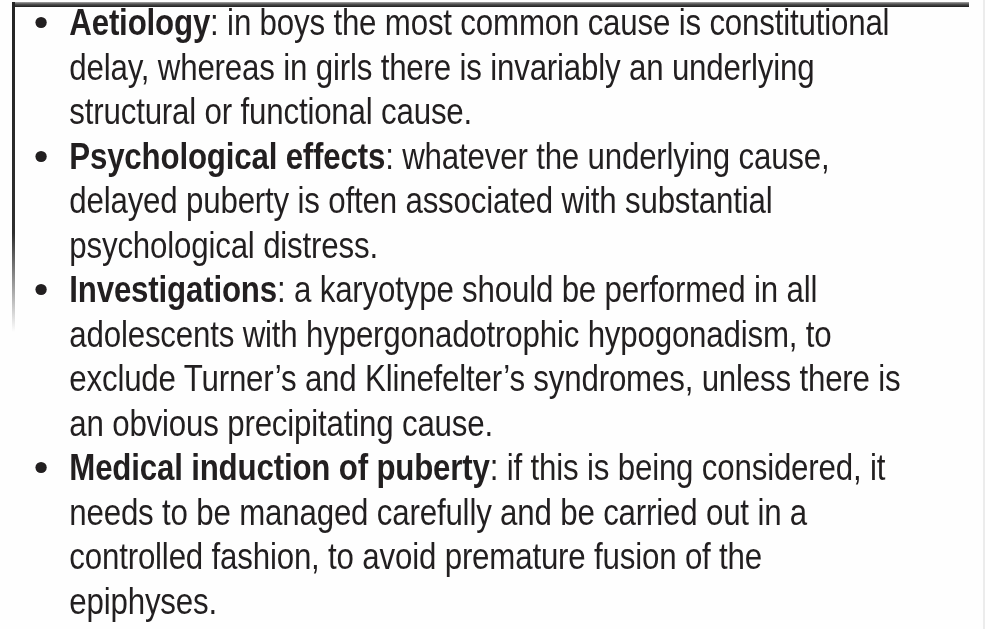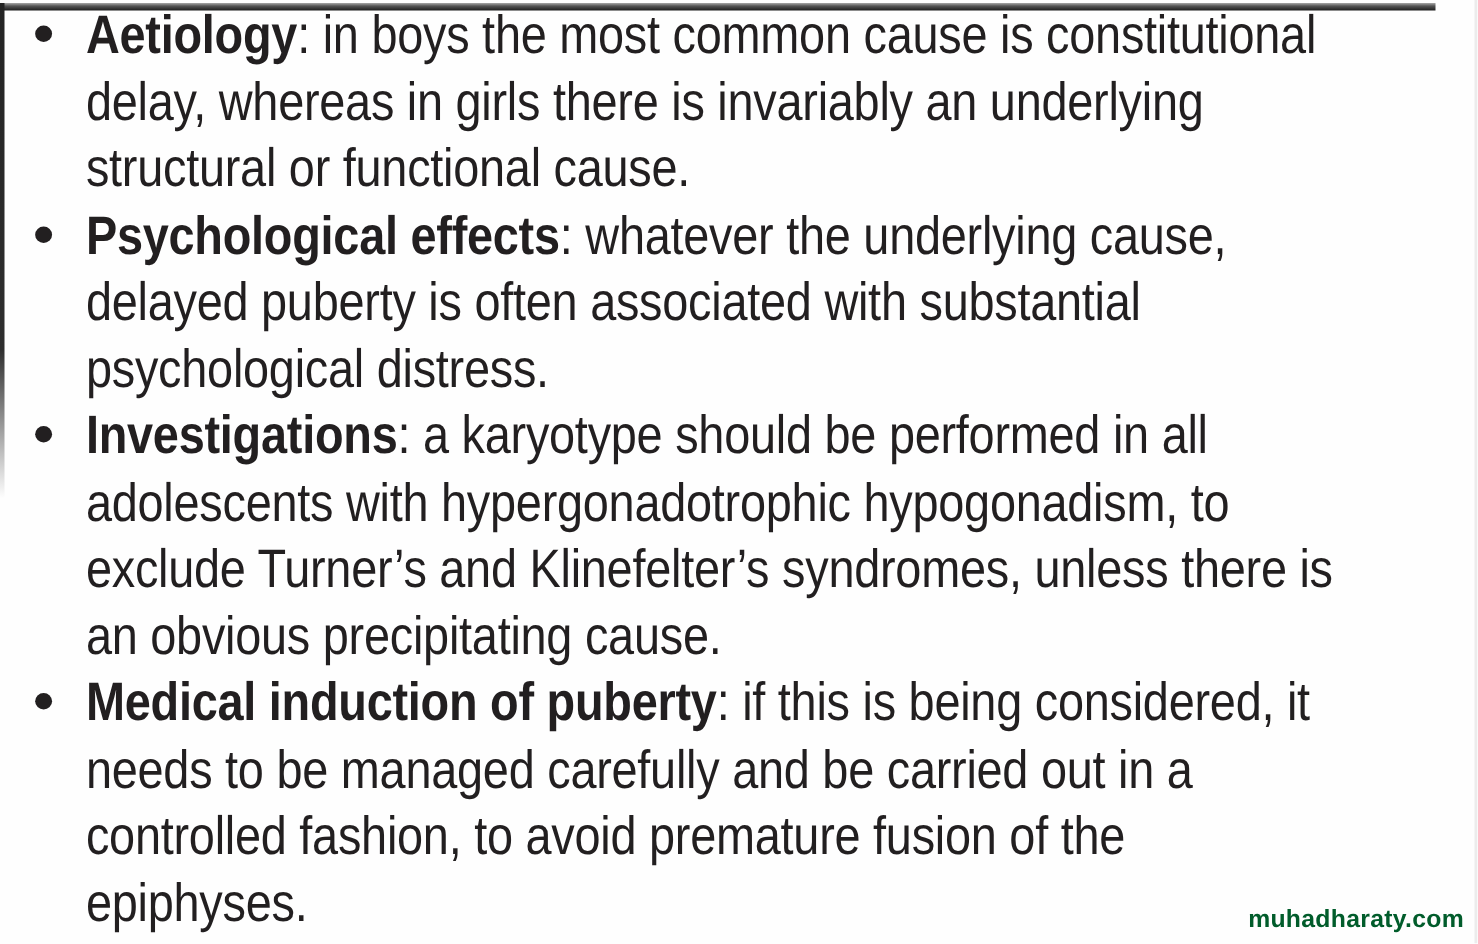--- a/index.html
+++ b/index.html
@@ -10,20 +10,21 @@
     width: 985px;
     height: 629px;
     overflow: hidden;
     background: #fefefe;
     font-family: "Liberation Sans", "DejaVu Sans", sans-serif;
     position: relative;
   }
   .page {
     position: absolute;
     inset: 0;
+    margin-left: 12px;
   }
   .top-border {
     position: absolute;
     left: 0;
     top: 2px;
     width: 957px;
     height: 5px;
     background: linear-gradient(180deg, #a8a8a8 0%, #555555 40%, #1d1d1d 100%);
   }
   .left-border {
@@ -128,15 +129,14 @@
         <span class="bullet-dot"></span>
         <span class="term">Medical induction of puberty</span><span class="rest">: if this is being considered, it
 needs to be managed carefully and be carried out in a
 controlled fashion, to avoid premature fusion of the
 epiphyses.</span>
       </li>
 
     </ul>
   </div>
 
-  <div class="watermark">muhadharaty.com</div>
 
 </div>
 
 </body></html>

